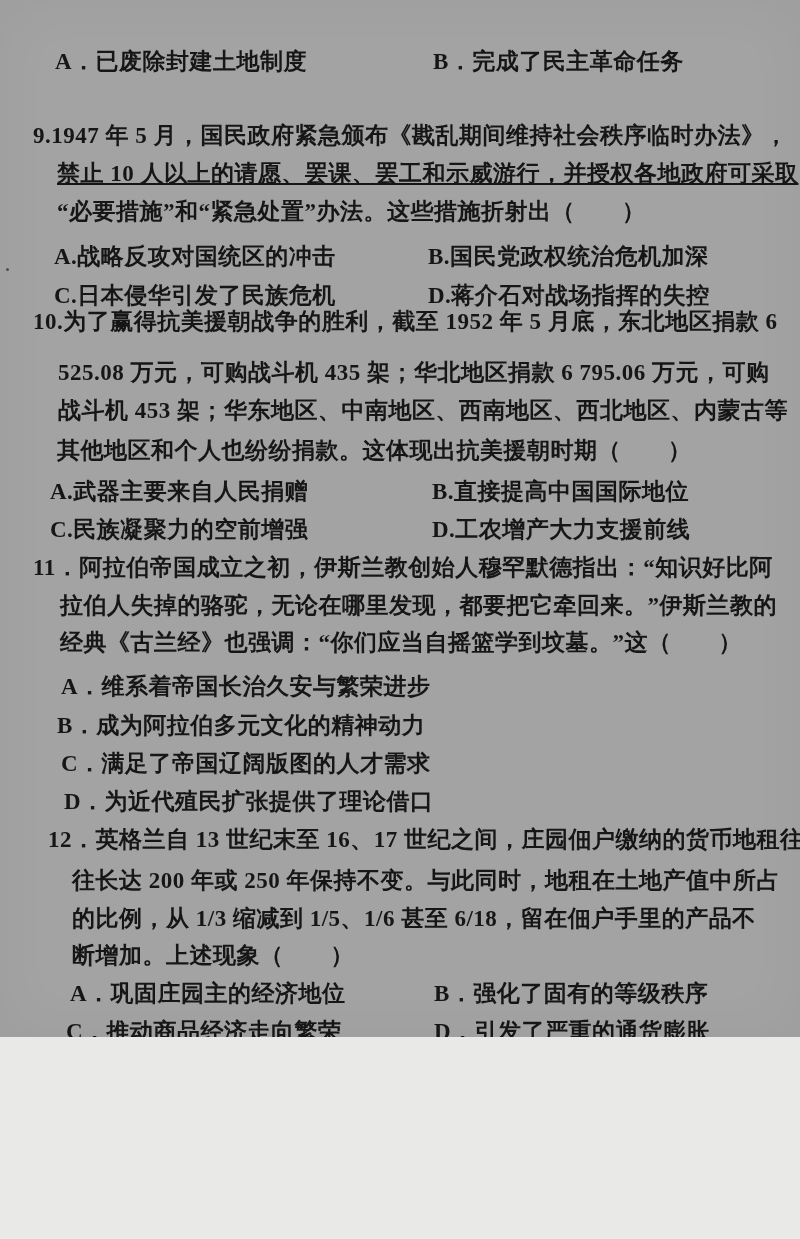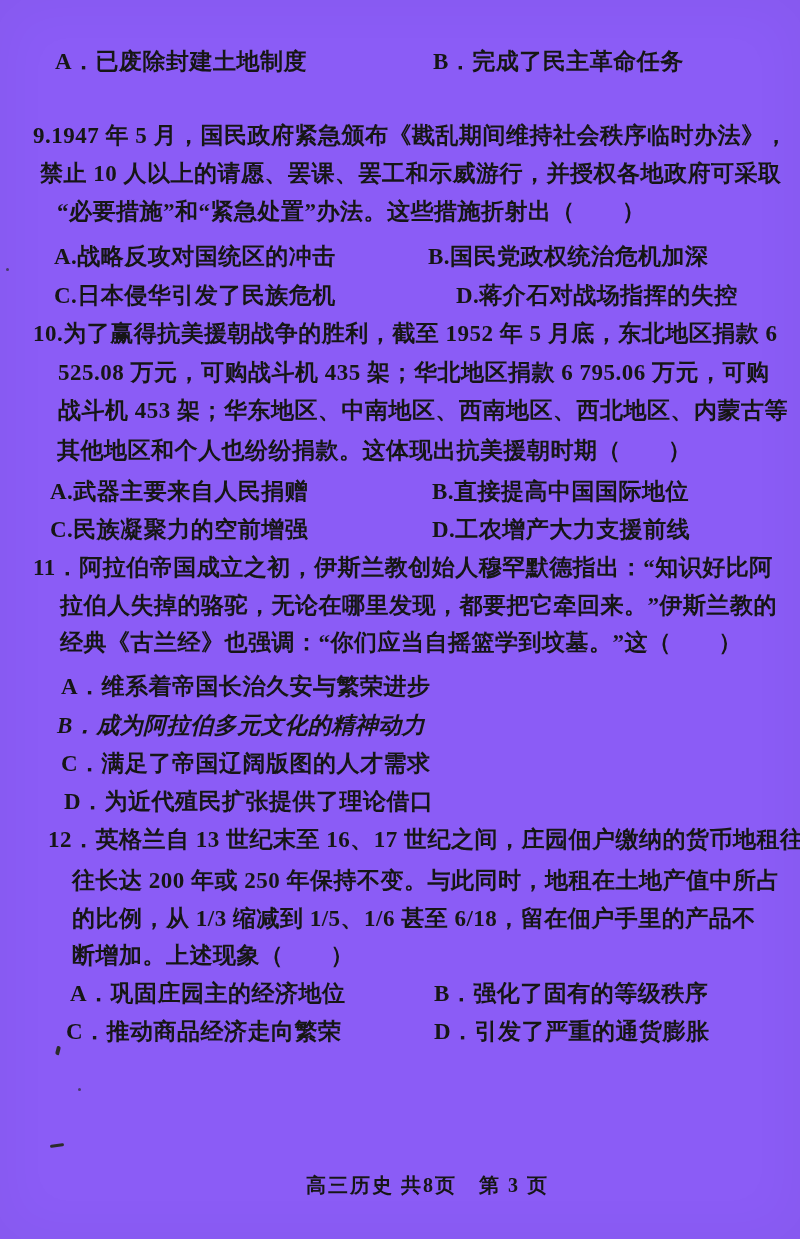--- a/index.html
+++ b/index.html
@@ -1,20 +1,20 @@
 <!DOCTYPE html>
 <html><head>
 <meta charset="utf-8">
 <style>
   html,body{margin:0;padding:0;background:#e9e9e7;}
   .page{
     position:relative;
-    width:800px;height:1239px;
+    width:800px;height:1037px;
     margin:0 auto;
-    background:#8b5cf6;
+    background:#a3a3a3;
     box-shadow:inset 0 0 60px rgba(0,0,0,0.04);
     font-family:"Liberation Serif","DejaVu Serif",serif;
     color:#161616;
     overflow:hidden;
   }
   .ln{
     position:absolute;
     font-size:23px;
     line-height:1.25;
     letter-spacing:0.5px;
@@ -36,45 +36,45 @@
 </head>
 <body>
 
 <div class="page">
 
   <div class="ln" style="left:55px;top:48px;">A．已废除封建土地制度</div>
   <div class="ln" style="left:433px;top:48px;">B．完成了民主革命任务</div>
 
   <div>
     <div class="ln" style="left:33px;top:122px;">9.1947 年 5 月，国民政府紧急颁布《戡乱期间维持社会秩序临时办法》，</div>
-    <div class="ln" style="left:40px;top:160px;">禁止 10 人以上的请愿、罢课、罢工和示威游行，并授权各地政府可采取</div>
+    <div class="ln" style="left:57px;top:160px;text-decoration:underline;">禁止 10 人以上的请愿、罢课、罢工和示威游行，并授权各地政府可采取</div>
     <div class="ln" style="left:57px;top:198px;">“必要措施”和“紧急处置”办法。这些措施折射出（　　）</div>
     <div class="ln" style="left:54px;top:243px;">A.战略反攻对国统区的冲击</div>
     <div class="ln" style="left:428px;top:243px;">B.国民党政权统治危机加深</div>
     <div class="ln" style="left:54px;top:282px;">C.日本侵华引发了民族危机</div>
-    <div class="ln" style="left:428px;top:282px;margin-left:28px;">D.蒋介石对战场指挥的失控</div>
+    <div class="ln" style="left:428px;top:282px;">D.蒋介石对战场指挥的失控</div>
   </div>
 
   <div>
-    <div class="ln" style="left:33px;top:320px;">10.为了赢得抗美援朝战争的胜利，截至 1952 年 5 月底，东北地区捐款 6</div>
+    <div class="ln" style="left:33px;top:308px;">10.为了赢得抗美援朝战争的胜利，截至 1952 年 5 月底，东北地区捐款 6</div>
     <div class="ln" style="left:58px;top:359px;">525.08 万元，可购战斗机 435 架；华北地区捐款 6 795.06 万元，可购</div>
     <div class="ln" style="left:58px;top:397px;">战斗机 453 架；华东地区、中南地区、西南地区、西北地区、内蒙古等</div>
     <div class="ln" style="left:57px;top:437px;text-align:center;">其他地区和个人也纷纷捐款。这体现出抗美援朝时期（　　）</div>
     <div class="ln" style="left:50px;top:478px;">A.武器主要来自人民捐赠</div>
     <div class="ln" style="left:432px;top:478px;">B.直接提高中国国际地位</div>
     <div class="ln" style="left:50px;top:516px;">C.民族凝聚力的空前增强</div>
     <div class="ln" style="left:432px;top:516px;">D.工农增产大力支援前线</div>
   </div>
 
   <div>
     <div class="ln" style="left:33px;top:554px;">11．阿拉伯帝国成立之初，伊斯兰教创始人穆罕默德指出：“知识好比阿</div>
     <div class="ln" style="left:60px;top:592px;">拉伯人失掉的骆驼，无论在哪里发现，都要把它牵回来。”伊斯兰教的</div>
     <div class="ln" style="left:60px;top:629px;">经典《古兰经》也强调：“你们应当自摇篮学到坟墓。”这（　　）</div>
     <div class="ln" style="left:61px;top:673px;">A．维系着帝国长治久安与繁荣进步</div>
-    <div class="ln" style="left:57px;top:712px;font-style:italic;">B．成为阿拉伯多元文化的精神动力</div>
+    <div class="ln" style="left:57px;top:712px;">B．成为阿拉伯多元文化的精神动力</div>
     <div class="ln" style="left:61px;top:750px;">C．满足了帝国辽阔版图的人才需求</div>
     <div class="ln" style="left:58px;top:788px;margin-left:6px;">D．为近代殖民扩张提供了理论借口</div>
   </div>
 
   <div>
     <div class="ln" style="left:48px;top:826px;">12．英格兰自 13 世纪末至 16、17 世纪之间，庄园佃户缴纳的货币地租往</div>
     <div class="ln" style="left:72px;top:867px;">往长达 200 年或 250 年保持不变。与此同时，地租在土地产值中所占</div>
     <div class="ln" style="left:72px;top:905px;">的比例，从 1/3 缩减到 1/5、1/6 甚至 6/18，留在佃户手里的产品不</div>
     <div class="ln" style="left:72px;top:942px;">断增加。上述现象（　　）</div>
     <div class="ln" style="left:70px;top:980px;">A．巩固庄园主的经济地位</div>

